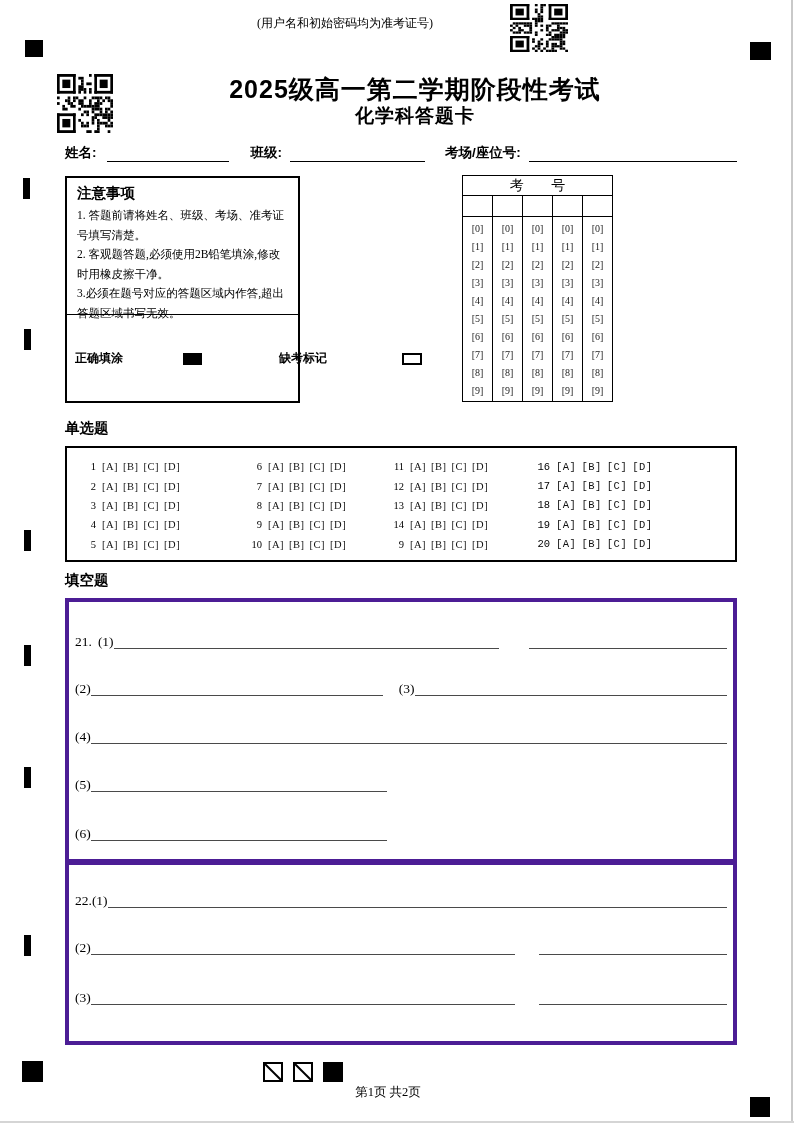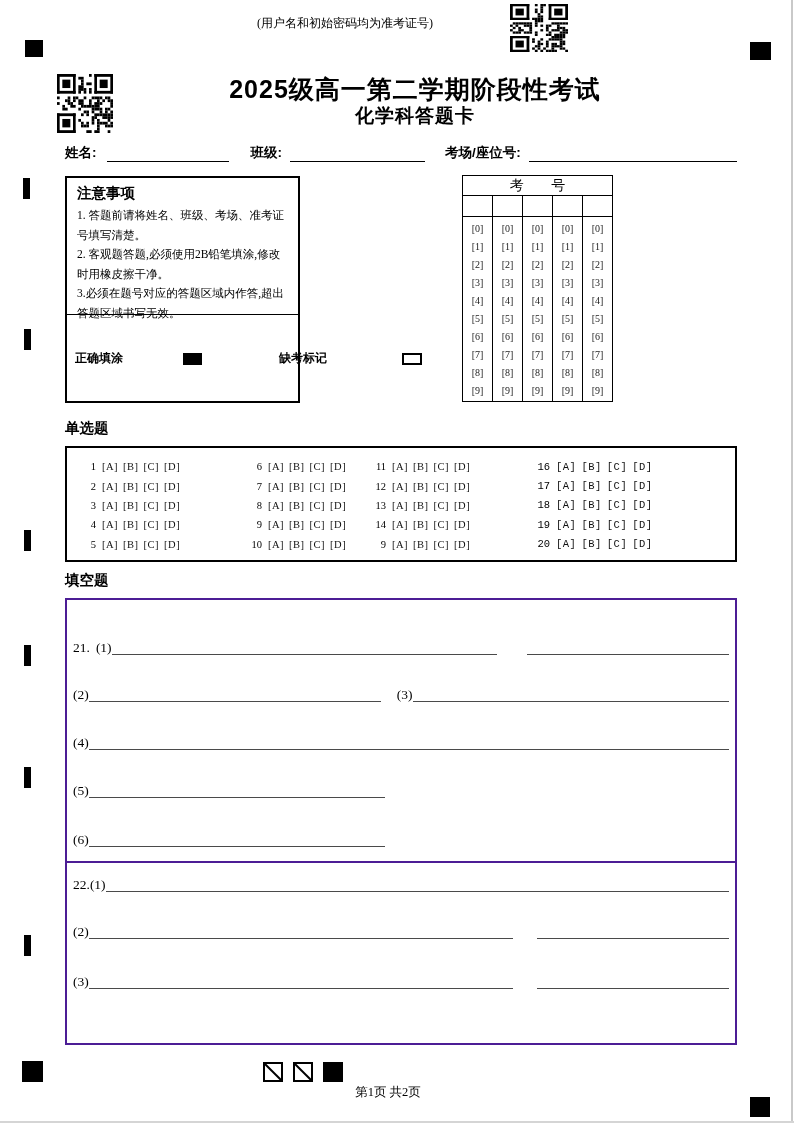--- a/index.html
+++ b/index.html
@@ -44,27 +44,27 @@
   .kh-write{height:20px;border-bottom:1.6px solid #000;flex:0 0 auto;}
   .kh-digits{flex:1;display:flex;flex-direction:column;padding:3px 0 2px 0;}
   .kh-digit{flex:1;text-align:center;font-size:10px;color:#222;display:flex;align-items:center;justify-content:center;}
   
   .sec-label{font-family:"Liberation Sans","DejaVu Sans",sans-serif;font-weight:bold;font-size:14.5px;}
   
   .mcq-box{top:446px;left:65px;width:672px;height:116px;border:2px solid #000;box-sizing:border-box;position:absolute;}
   .mcq-col{position:absolute;top:9px;}
   .mcq-col:nth-child(1){left:14px;}
   .mcq-col:nth-child(2){left:180px;}
-  .mcq-col:nth-child(3){left:304px;}
+  .mcq-col:nth-child(3){left:322px;}
   .mcq-col:nth-child(4){left:468px;font-family:Liberation Mono, monospace;}
   .mcq-row{height:19.4px;display:flex;align-items:center;}
   .mcq-num{width:15px;text-align:right;margin-right:6px;font-size:10.5px;}
   .mcq-opt{font-size:10.5px;margin-right:5px;letter-spacing:0.5px;color:#111;}
   
-  .fill-box{left:65px;width:672px;border:2px solid #4c1d95;box-sizing:border-box;padding:8px 6px;}
+  .fill-box{left:65px;width:672px;border:4px solid #4c1d95;box-sizing:border-box;padding:0 6px;}
   .q21{top:598px;height:265px;}
   .q22{top:861px;height:184px;}
   .f-row{display:flex;align-items:flex-end;height:21px;}
   .f-label{font-size:13.5px;white-space:nowrap;line-height:15px;}
   .blank{border-bottom:1.6px solid #4a4a4a;height:16px;}
   .sp{height:1px;}
   
   .f-sq{width:20px;height:20px;box-sizing:border-box;}
   .f-sq-diag{border:2px solid #000;background:#fff;}
   .f-sq-diag svg{width:100%;height:100%;display:block;}
@@ -651,21 +651,21 @@
     <span class="f-label">(5)</span>
     <span class="blank" style="width:296px;"></span>
   </div>
   <div class="f-row" style="margin-top:28px;">
     <span class="f-label">(6)</span>
     <span class="blank" style="width:296px;"></span>
   </div>
 </div>
 
 <div class="abs fill-box q22">
-  <div class="f-row" style="">
+  <div class="f-row" style="margin-top:22px;">
     <span class="f-label">22.</span>
     <span class="f-label">(1)</span>
     <span class="blank" style="flex:1;"></span>
   </div>
   <div class="f-row" style="margin-top:26px;">
     <span class="f-label">(2)</span>
     <span class="blank" style="width:424px;"></span>
     <span class="sp" style="width:24px;"></span>
     <span class="blank" style="flex:1;"></span>
   </div>

